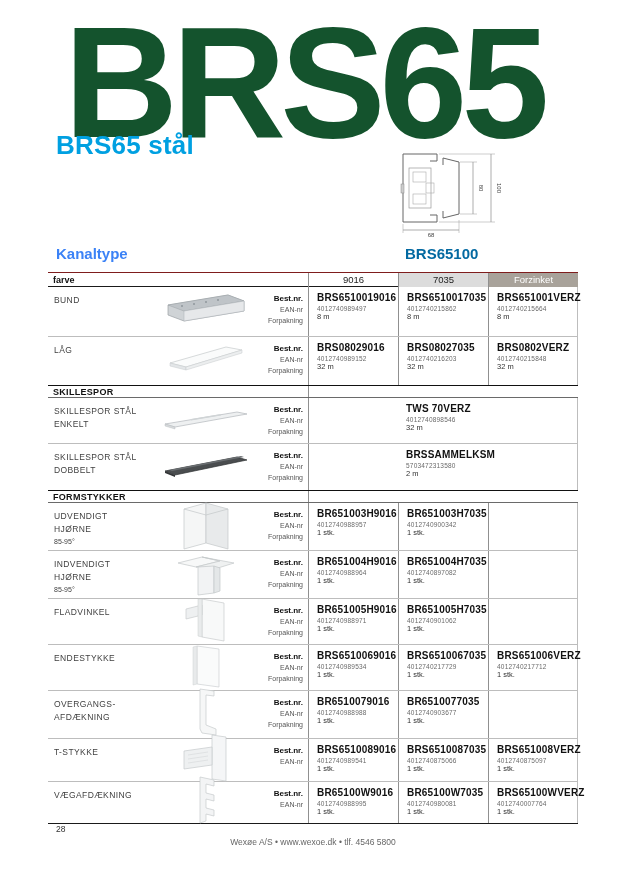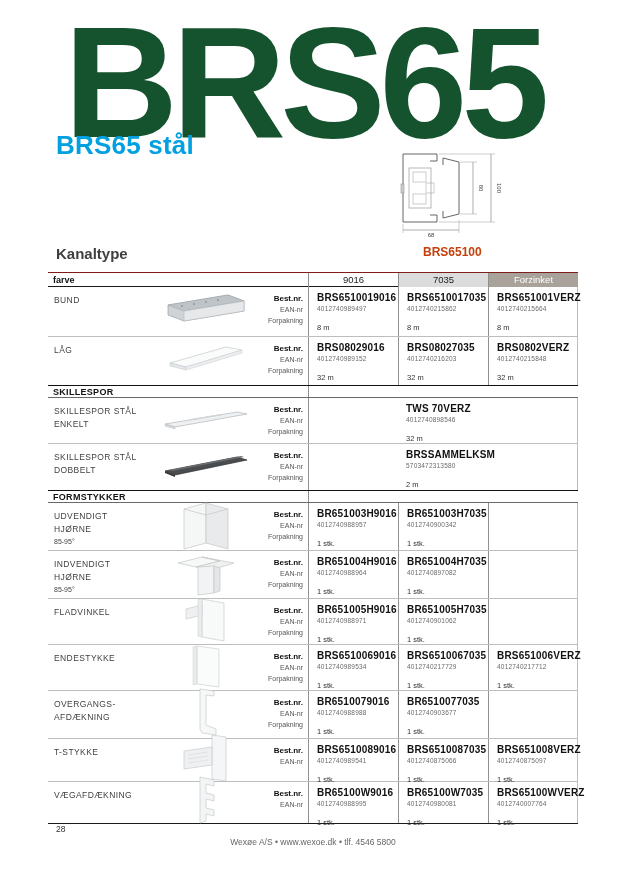--- a/index.html
+++ b/index.html
@@ -4,22 +4,22 @@
 <style>
   html,body{margin:0;padding:0;background:#fff;}
   .page{position:relative;width:637px;height:883px;background:#ffffff;overflow:hidden;
         font-family:"Liberation Sans","DejaVu Sans",sans-serif;color:#222;}
   .watermark{position:absolute;top:3px;left:64px;font-size:158px;font-weight:700;
              color:#e9edf1;letter-spacing:-6px;line-height:1;z-index:0;user-select:none;}
   .title{position:absolute;left:56px;top:130px;margin:0;font-size:26px;font-weight:700;
          z-index:2;letter-spacing:.2px;}
   .drawing{position:absolute;left:393px;top:146px;z-index:2;}
   .kanalrow{position:absolute;left:0;top:245px;width:637px;z-index:2;}
-  .kanal-label{position:absolute;left:56px;top:0;font-size:15px;font-weight:700;color:#404040;}
-  .kanal-code{position:absolute;left:423px;top:0;font-size:12px;font-weight:700;color:#c2410c;}
+  .kanal-label{position:absolute;left:56px;top:0;font-size:15px;font-weight:700;color:#3b82f6;}
+  .kanal-code{position:absolute;left:405px;top:0;font-size:15px;font-weight:700;color:#0369a1;}
 
   .table{position:absolute;left:48px;top:272px;width:530px;z-index:2;border-top:1px solid #7f1d1d;}
   .row{display:flex;box-sizing:border-box;}
   .header-row{height:14px;border-bottom:1px solid #1a1a1a;align-items:center;}
   .h-farve{width:260px;box-sizing:border-box;font-size:9px;font-weight:700;color:#111;padding-left:5px;height:14px;line-height:14px;}
   .h-col{width:90px;box-sizing:border-box;text-align:center;font-size:9.5px;color:#222;height:14px;line-height:14px;border-left:1px solid #909090;}
   .product-row{border-bottom:1px solid #bdbdbd;}
   .product-row.no-bb{border-bottom:none;}
   .rows-host .row:last-child{border-bottom:1px solid #1a1a1a;}
   .section-row{height:13px;border-top:1.5px solid #111;border-bottom:1px solid #6a6a6a;align-items:center;}
@@ -31,21 +31,21 @@
   .pnote{font-size:7px;color:#3f3f3f;margin-top:2px;}
   .img-cell{width:95px;display:flex;align-items:center;justify-content:center;}
   .lbl-cell{width:55px;text-align:right;padding:6px 5px 0 0;}
   .flabel{font-size:7px;color:#555;line-height:1.5;}
   .fbest{font-size:8px;font-weight:700;color:#111;}
   .data-cell{width:90px;border-left:1px solid #909090;padding:5px 0 0 8px;}
   .data-cell:last-child{border-right:1px solid #bdbdbd;}
   .data-cell.merged{width:270px;padding-left:97px;}
   .code{font-size:10px;font-weight:700;color:#111;letter-spacing:.2px;white-space:nowrap;}
   .ean{font-size:6.5px;color:#6a6a6a;margin-top:1.5px;letter-spacing:.2px;}
-  .pack{font-size:7.5px;color:#333;margin-top:11px;}
+  .pack{font-size:7.5px;color:#333;margin-top:0;}
 
   .footer-page{position:absolute;left:56px;top:824px;font-size:8.5px;color:#333;z-index:2;}
   .footer-text{position:absolute;left:48px;top:837px;width:530px;text-align:center;
                font-size:8.5px;color:#666;z-index:2;}
   svg text{font-family:"Liberation Sans","DejaVu Sans",sans-serif;}
 </style>
 </head>
 <body>
 
 <div class="page">

